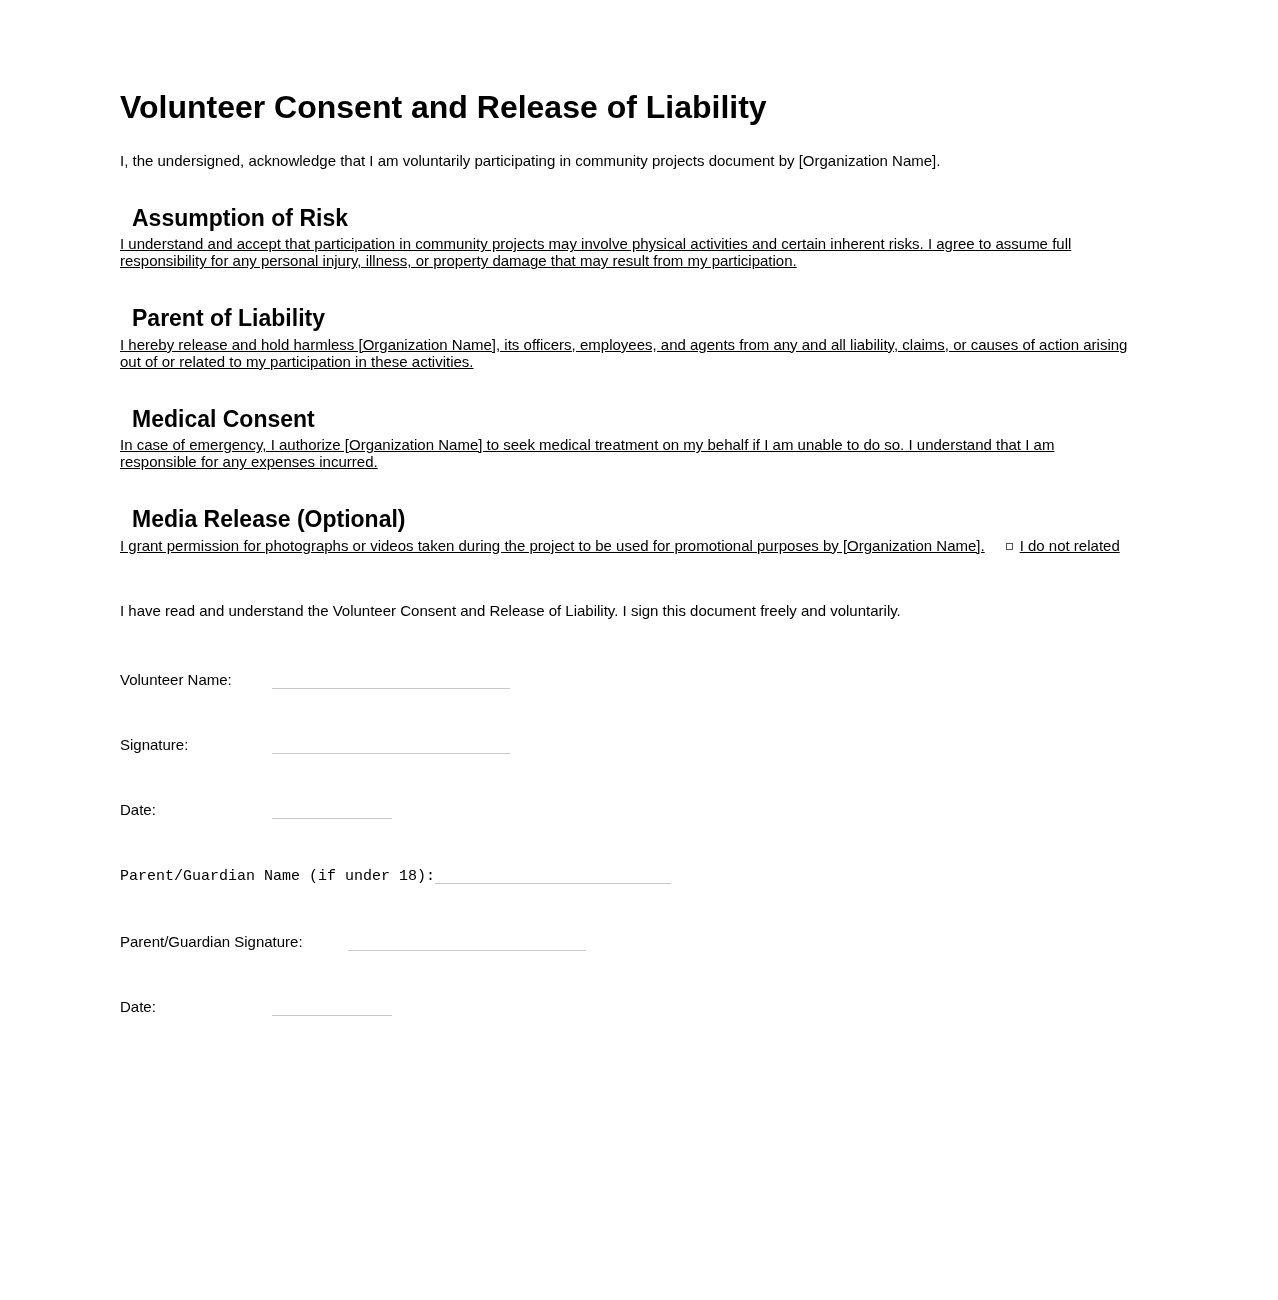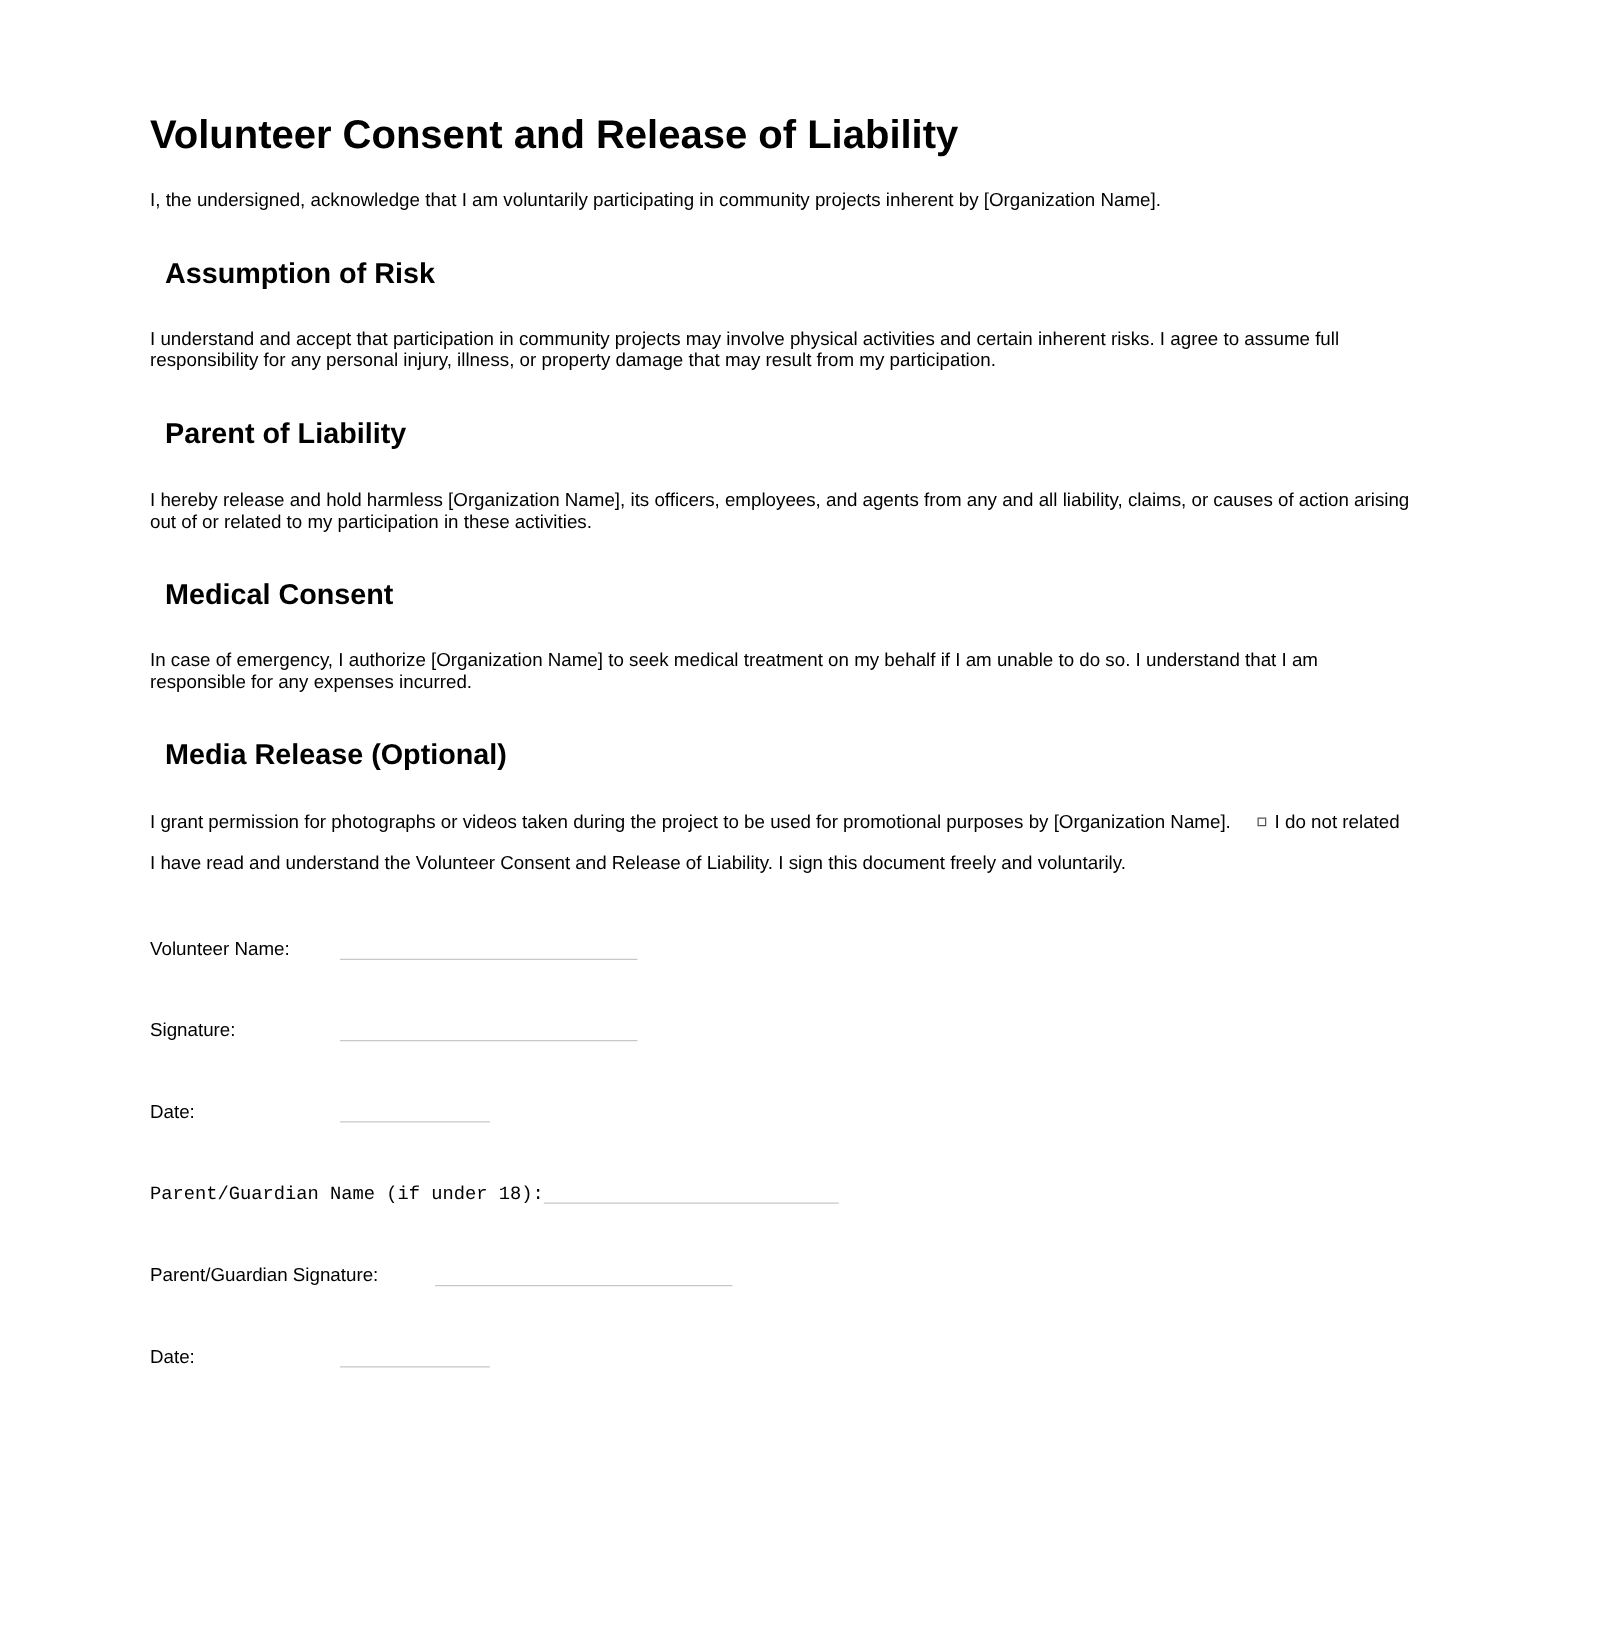--- a/index.html
+++ b/index.html
@@ -29,22 +29,22 @@
     line-height: 17px;
     margin: 0;
   }
   .intro { margin-top: 0; }
   h2.section-heading {
     font-size: 23px;
     font-weight: bold;
     line-height: 1.15;
     margin: 36px 0 0 12px;
   }
-  .section-body { margin-top: 32px; }
-  .ack { margin-top: 16px; }
+  .section-body { margin-top: 4px; text-decoration: underline; }
+  .ack { margin-top: 48px; }
 
   
   .cb-box {
     display: inline-block;
     width: 7px;
     height: 7px;
     border: 1px solid #555555;
     margin-left: 21px;
     margin-right: 7px;
     position: relative;
@@ -76,21 +76,21 @@
   .lw120 { width: 120px; }
   .lw236 { width: 236px; }
 </style>
 </head>
 <body>
 
 <div class="page">
 
   <h1 class="doc-title">Volunteer Consent and Release of Liability</h1>
 
-  <p class="intro">I, the undersigned, acknowledge that I am voluntarily participating in community projects inherent by [Organization Name].</p>
+  <p class="intro">I, the undersigned, acknowledge that I am voluntarily participating in community projects document by [Organization Name].</p>
 
   <section>
     <h2 class="section-heading">Assumption of Risk</h2>
     <p class="section-body">I understand and accept that participation in community projects may involve physical activities and certain inherent risks. I agree to assume full responsibility for any personal injury, illness, or property damage that may result from my participation.</p>
   </section>
 
   <section>
     <h2 class="section-heading">Parent of Liability</h2>
     <p class="section-body">I hereby release and hold harmless [Organization Name], its officers, employees, and agents from any and all liability, claims, or causes of action arising out of or related to my participation in these activities.</p>
   </section>

